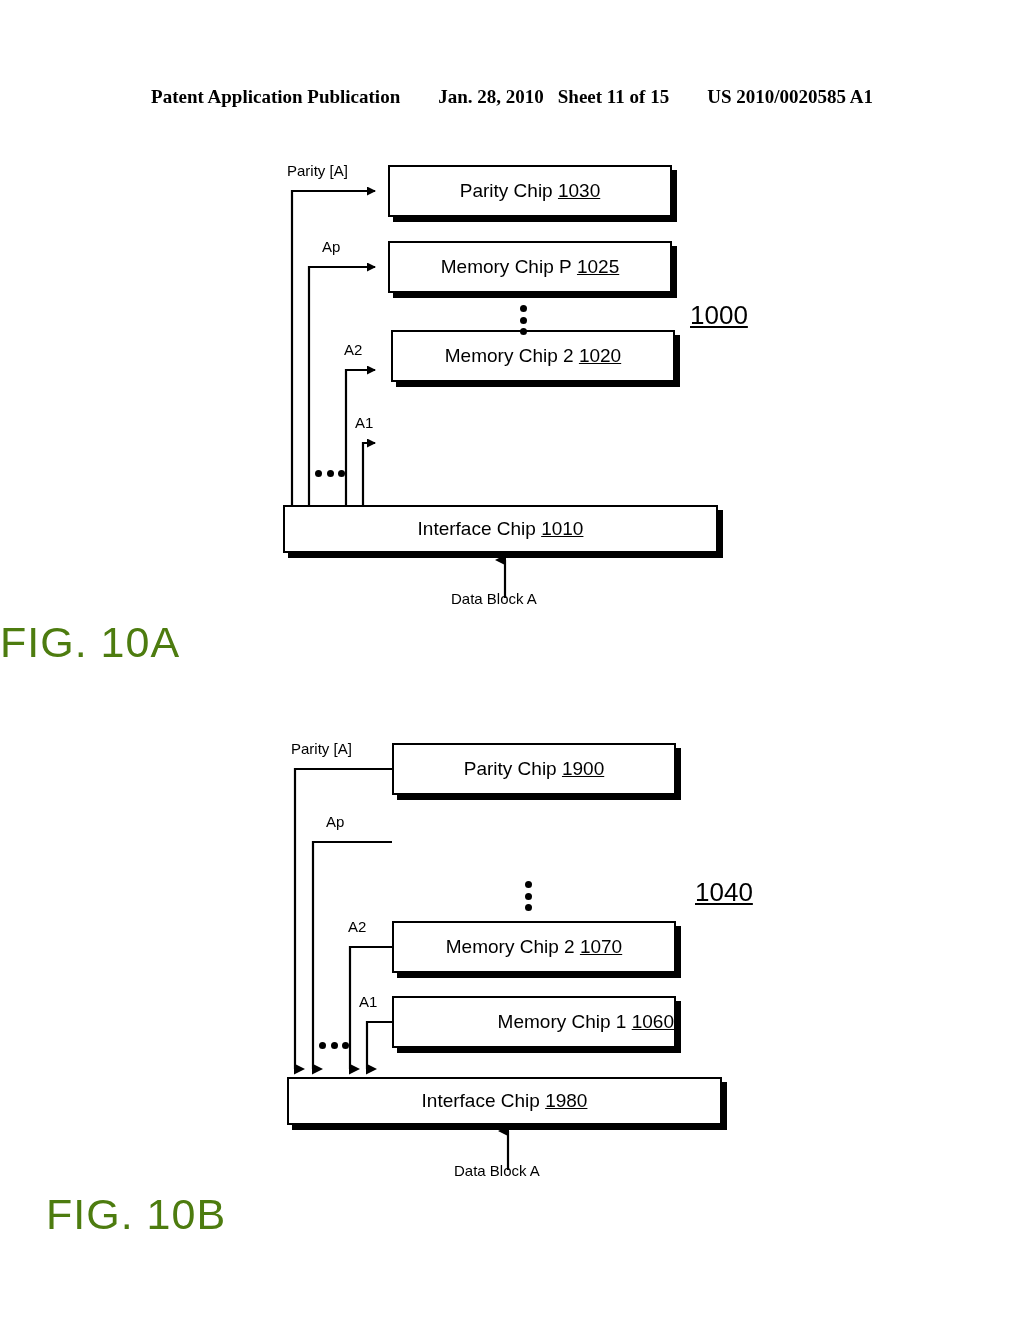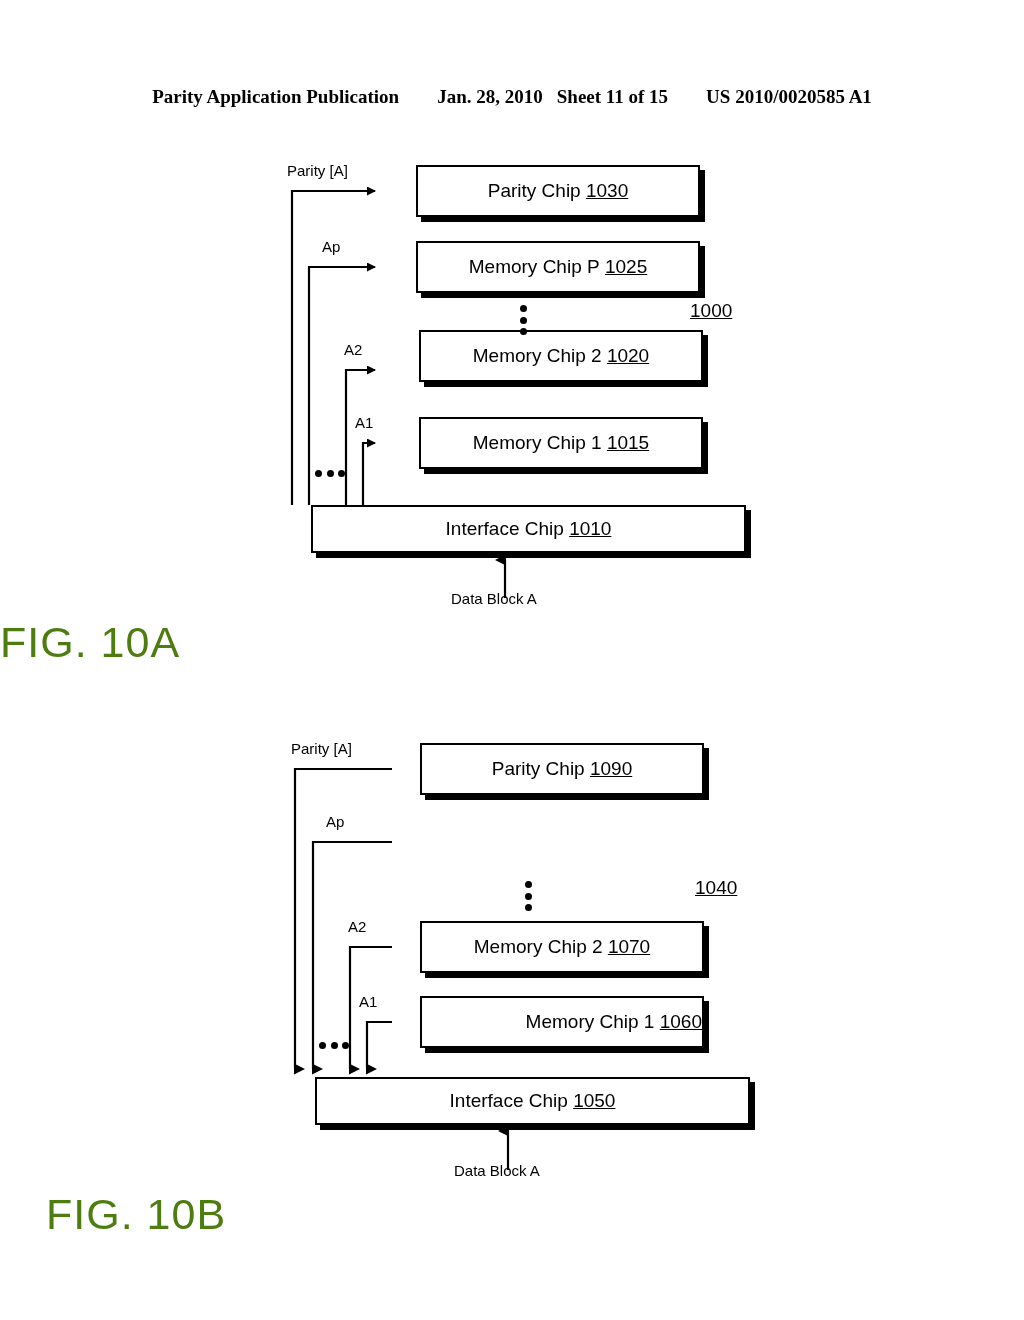--- a/index.html
+++ b/index.html
@@ -54,21 +54,20 @@
   
   .chip-box {
     position: absolute;
     box-sizing: border-box;
     background: #ffffff;
     border: 2px solid #000000;
     box-shadow: 5px 5px 0 0 #000000;
     display: flex;
     align-items: center;
     justify-content: center;
-    margin-left: 28px;
   }
   .chip-label {
     font-family: "Liberation Sans", sans-serif;
     font-size: 19px;
     color: #000000;
     white-space: nowrap;
   }
   .chip-label .refnum {
     text-decoration: underline;
   }
@@ -79,21 +78,21 @@
     font-family: "Liberation Sans", sans-serif;
     font-size: 15px;
     color: #000000;
     white-space: nowrap;
   }
 
   
   .ref-numeral {
     position: absolute;
     font-family: "Liberation Sans", sans-serif;
-    font-size: 19px;
+    font-size: 26px;
     color: #000000;
     text-decoration: underline;
     white-space: nowrap;
   }
 
   
   .vdots {
     position: absolute;
     display: flex;
     flex-direction: column;
@@ -131,21 +130,21 @@
     font-family: "Liberation Sans", sans-serif;
     font-size: 15px;
     color: #000000;
     white-space: nowrap;
   }
 </style>
 </head>
 <body>
 
 <div id="patent-header">
-  <span class="seg">Parity Application Publication</span><span class="gap-lg"></span><span class="seg">Jan. 28, 2010</span><span class="gap-sm"></span><span class="seg">Sheet 11 of 15</span><span class="gap-lg"></span><span class="seg">US 2010/0020585 A1</span>
+  <span class="seg">Patent Application Publication</span><span class="gap-lg"></span><span class="seg">Jan. 28, 2010</span><span class="gap-sm"></span><span class="seg">Sheet 11 of 15</span><span class="gap-lg"></span><span class="seg">US 2010/0020585 A1</span>
 </div>
 
 <div class="figure" id="figure-10a">
 
   <svg class="fig-svg" viewBox="0 0 1024 540">
     <defs>
       <marker id="arrow-right-a" markerWidth="9" markerHeight="9" refX="8" refY="4.5" orient="auto" markerUnits="userSpaceOnUse">
         <path d="M0,0 L9,4.5 L0,9 z" fill="#000000"></path>
       </marker>
       <marker id="arrow-up-a" markerWidth="11" markerHeight="11" refX="5.5" refY="10" orient="auto" markerUnits="userSpaceOnUse">
@@ -175,25 +174,20 @@
       <span>Memory Chip P</span>&nbsp;<span class="refnum">1025</span>
     </span>
   </div>
 
   <div class="chip-box" style="left:391px; top:180px; width:284px; height:52px;">
     <span class="chip-label">
       <span>Memory Chip 2</span>&nbsp;<span class="refnum">1020</span>
     </span>
   </div>
 
-  <div class="chip-box" style="left:391px; top:267px; width:284px; height:52px;">
-    <span class="chip-label">
-      <span>Memory Chip 1</span>&nbsp;<span class="refnum">1015</span>
-    </span>
-  </div>
 
   <div class="chip-box" style="left:283px; top:355px; width:435px; height:48px;">
     <span class="chip-label">
       <span>Interface Chip</span>&nbsp;<span class="refnum">1010</span>
     </span>
   </div>
 
   <div class="edge-label" style="left:287px; top:12px;">Parity [A]</div>
   <div class="edge-label" style="left:322px; top:88px;">Ap</div>
   <div class="edge-label" style="left:344px; top:191px;">A2</div>
@@ -236,40 +230,40 @@
 
     <path d="M392,222 L350,222 L350,344" stroke="#000000" stroke-width="2.2" fill="none" marker-end="url(#arrow-down-b)"></path>
 
     <path d="M392,297 L367,297 L367,344" stroke="#000000" stroke-width="2.2" fill="none" marker-end="url(#arrow-down-b)"></path>
 
     <path d="M508,445 L508,406" stroke="#000000" stroke-width="2.2" fill="none" marker-end="url(#arrow-up-b)"></path>
   </svg>
 
   <div class="chip-box" style="left:392px; top:18px; width:284px; height:52px;">
     <span class="chip-label">
-      <span>Parity Chip</span>&nbsp;<span class="refnum">1090</span>
+      <span>Parity Chip</span>&nbsp;<span class="refnum">1900</span>
     </span>
   </div>
 
 
   <div class="chip-box" style="left:392px; top:196px; width:284px; height:52px;">
     <span class="chip-label">
       <span>Memory Chip 2</span>&nbsp;<span class="refnum">1070</span>
     </span>
   </div>
 
   <div class="chip-box" style="left:392px; top:271px; width:284px; height:52px;justify-content:flex-end;">
     <span class="chip-label">
       <span>Memory Chip 1</span>&nbsp;<span class="refnum">1060</span>
     </span>
   </div>
 
   <div class="chip-box" style="left:287px; top:352px; width:435px; height:48px;">
     <span class="chip-label">
-      <span>Interface Chip</span>&nbsp;<span class="refnum">1050</span>
+      <span>Interface Chip</span>&nbsp;<span class="refnum">1980</span>
     </span>
   </div>
 
   <div class="edge-label" style="left:291px; top:15px;">Parity [A]</div>
   <div class="edge-label" style="left:326px; top:88px;">Ap</div>
   <div class="edge-label" style="left:348px; top:193px;">A2</div>
   <div class="edge-label" style="left:359px; top:268px;">A1</div>
 
   <div class="vdots" style="left:524px; top:156px; width:8px; height:30px;">
     <span class="dot"></span>

